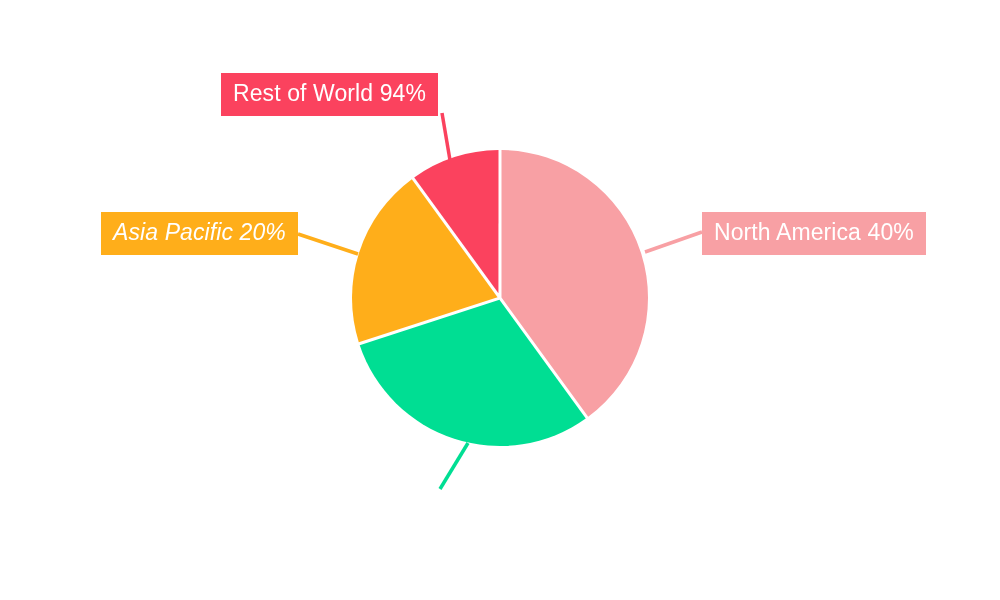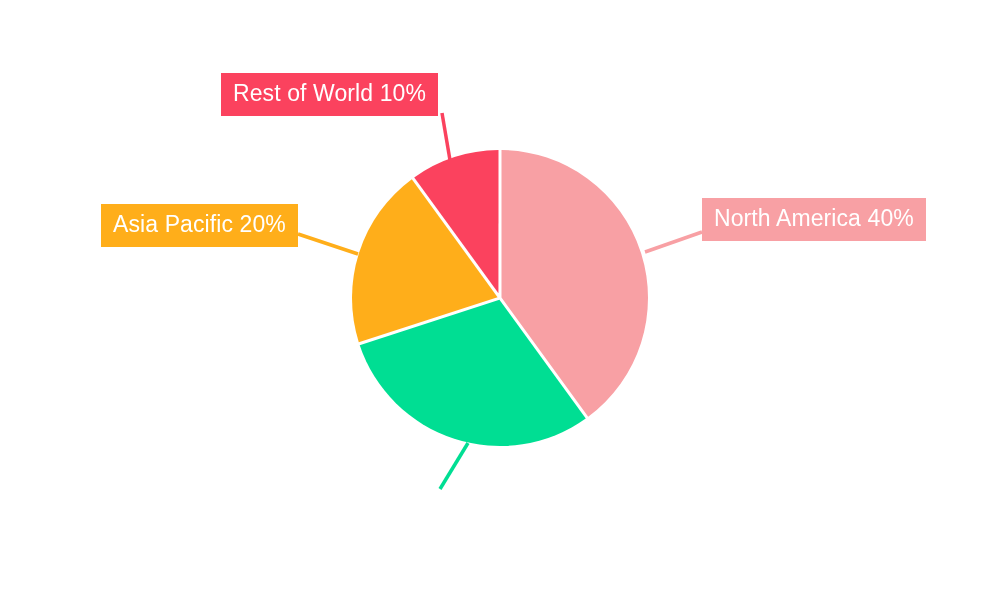--- a/index.html
+++ b/index.html
@@ -29,23 +29,23 @@
     align-items: center;
     box-sizing: border-box;
     color: #ffffff;
     font-family: "Liberation Sans", sans-serif;
     font-size: 23px;
     line-height: 1;
     white-space: nowrap;
     padding: 9px 12px 11px 12px;
     letter-spacing: 0.1px;
   }
-  #label-north-america { left: 702px; top: 198px; background: #F8A0A4; }
+  #label-north-america { left: 702px; top: 212px; background: #F8A0A4; }
   #label-europe        { left: 289px; top: 488px; background: #00DE93; }
-  #label-asia-pacific  { left: 101px; top: 204px; background: #FFAE1A; }
+  #label-asia-pacific  { left: 101px; top: 212px; background: #FFAE1A; font-style: italic; }
   #label-rest-of-world { left: 221px; top: 73px;  background: #FB425E; }
 </style>
 </head>
 <body>
 
 <div id="canvas">
 
   <svg id="chart-svg" viewBox="0 0 1000 600" xmlns="http://www.w3.org/2000/svg">
     <g id="leader-lines-group">
         <line x1="645" y1="252" x2="702" y2="232" stroke="#F8A0A4" stroke-width="3.5"></line>
@@ -64,16 +64,16 @@
   <div class="callout-label" id="label-north-america">
     <span>North America 40%</span>
   </div>
 
 
   <div class="callout-label" id="label-asia-pacific">
     <span>Asia Pacific 20%</span>
   </div>
 
   <div class="callout-label" id="label-rest-of-world">
-    <span>Rest of World 10%</span>
+    <span>Rest of World 94%</span>
   </div>
 
 </div>
 
 </body></html>

